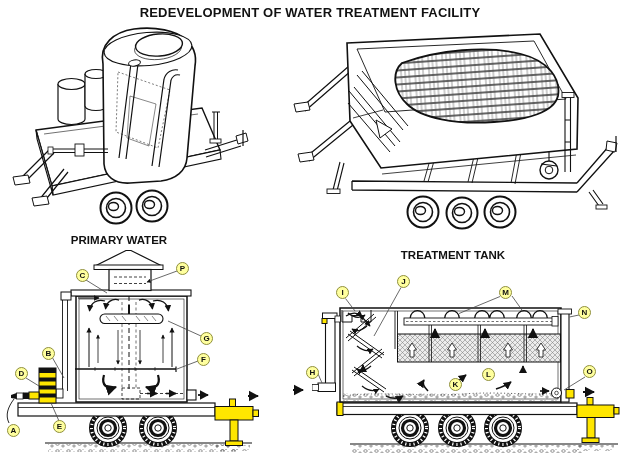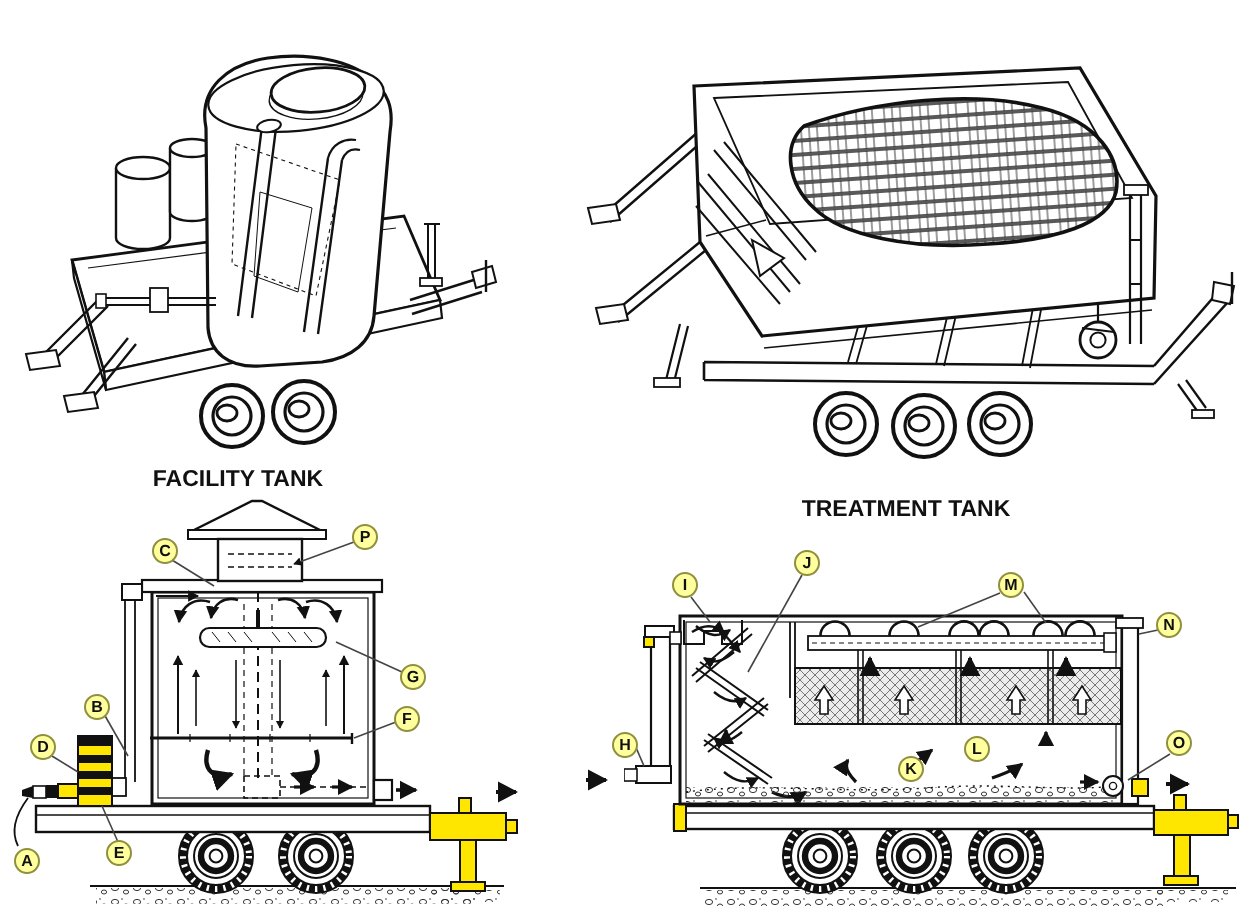--- a/index.html
+++ b/index.html
@@ -54,20 +54,21 @@
         <circle r="15.5" fill="#fff" stroke="#111" stroke-width="2"></circle>
         <circle r="9.5" fill="none" stroke="#111" stroke-width="1.6"></circle>
         <ellipse cx="-2.5" cy="-1.5" rx="5" ry="4" fill="none" stroke="#111" stroke-width="1.4"></ellipse>
       </g>
       <g id="hArr">
         <path d="M0,-7 L4.5,0 L2,0 L2,7 L-2,7 L-2,0 L-4.5,0 Z" fill="#fff" stroke="#111" stroke-width=".8"></path>
       </g>
     </defs>
   </svg>
 
+  <div class="ttl">REDEVELOPMENT OF WATER TREATMENT FACILITY</div>
 
   <svg class="fig" style="left:0;top:25px" width="285" height="215" viewBox="0 25 285 215">
     <g>
       <use href="#wheelI" transform="translate(116,208)"></use>
       <use href="#wheelI" transform="translate(152,206)"></use>
     </g>
     <g>
       <path d="M36,130 L202,108 L220,150 L52,186 Z" class="fw" stroke-width="1.4"></path>
       <path d="M52,186 L220,150 L221,159 L53,195 Z" class="fw" stroke-width="1.1"></path>
       <path d="M36,130 L52,186 L53,195 L37,139 Z" class="fw" stroke-width="1.1"></path>
@@ -153,21 +154,21 @@
     <g>
       <path d="M362,71 L408,126 M357,75 L403,130 M354,87 L400,142 M349,91 L395,146 M348,103 L390,152" class="ln" stroke-width="1"></path>
       <path d="M376,120 L392,129 L380,138 Z" class="fw" stroke-width="1"></path>
     </g>
     <g>
       <path d="M565,97 V172 M570.5,97 V172 M565,120 H570.5 M565,142 H570.5" class="ln" stroke-width="1.1"></path>
       <rect x="562" y="92.5" width="12" height="5" class="fw" stroke-width=".9"></rect>
     </g>
   </svg>
 
-  <div class="cap" style="left:39px;top:234px;width:160px">FACILITY TANK</div>
+  <div class="cap" style="left:39px;top:234px;width:160px">PRIMARY WATER</div>
   <div class="cap" style="left:373px;top:249px;width:160px">TREATMENT TANK</div>
 
   <svg class="fig" style="left:0;top:248px" width="312" height="210" viewBox="0 248 312 210">
     <g>
       <path d="M45 443 H252" class="ln" stroke-width="1"></path>
       <rect x="48" y="444" width="190" height="8" fill="url(#peb)"></rect>
       <rect x="216" y="445" width="34" height="6" fill="url(#peb)"></rect>
     </g>
     <g>
       <use href="#wheelS" transform="translate(108,428)"></use>

